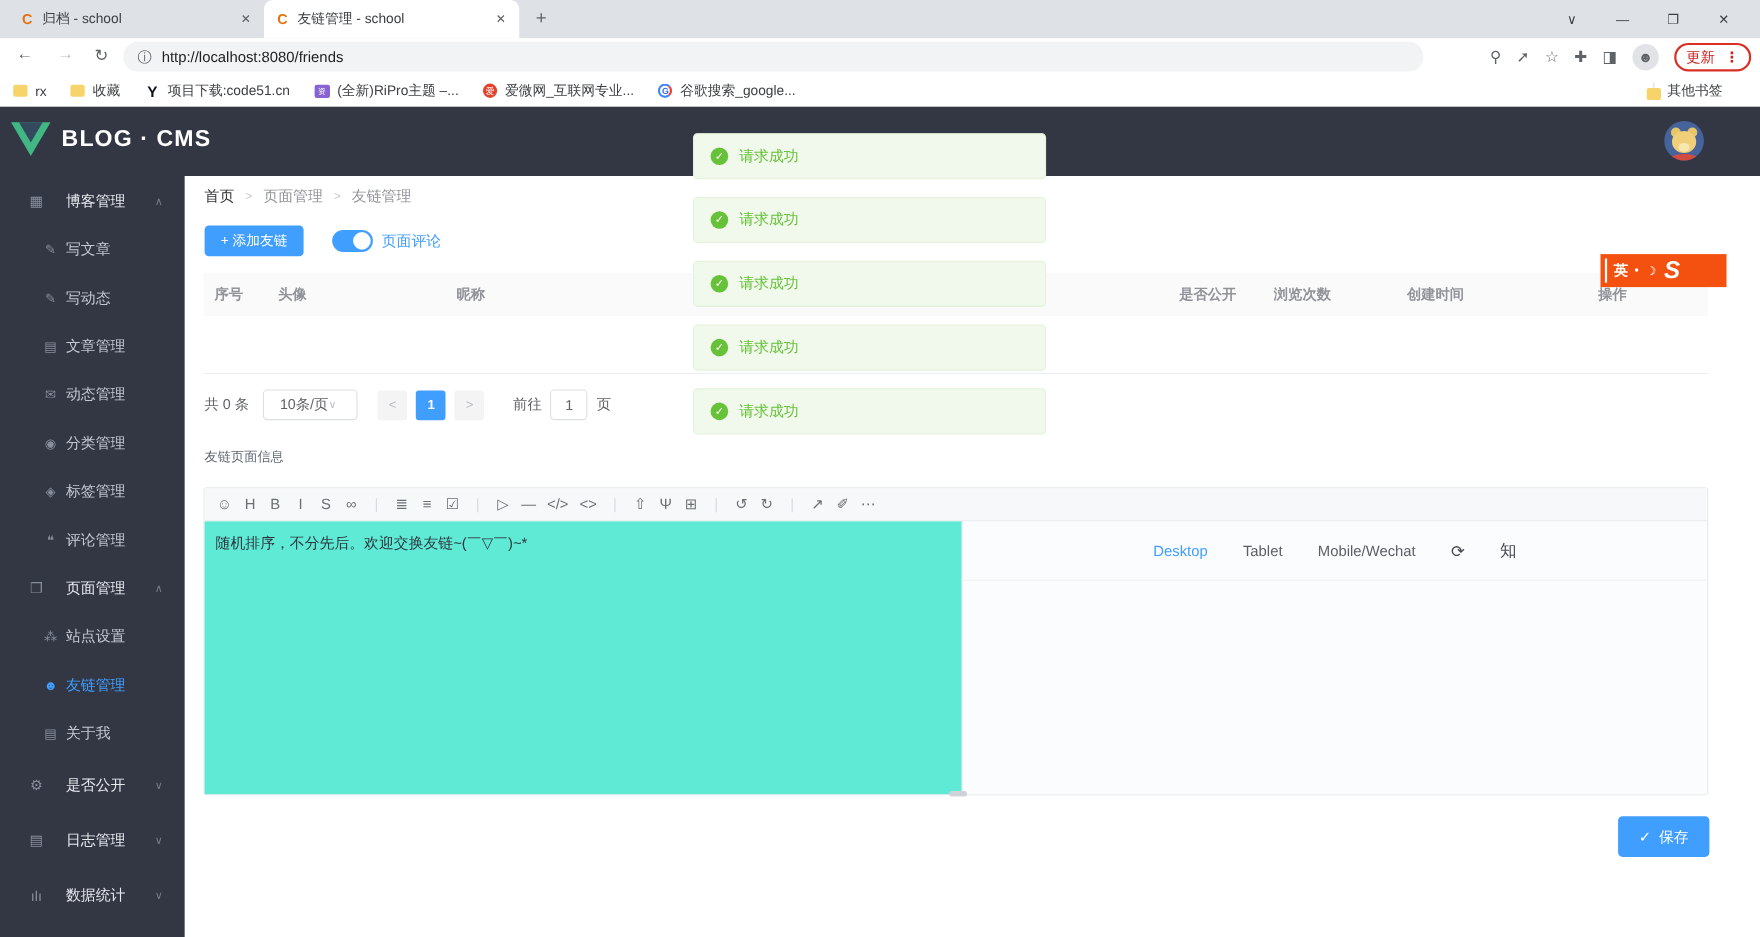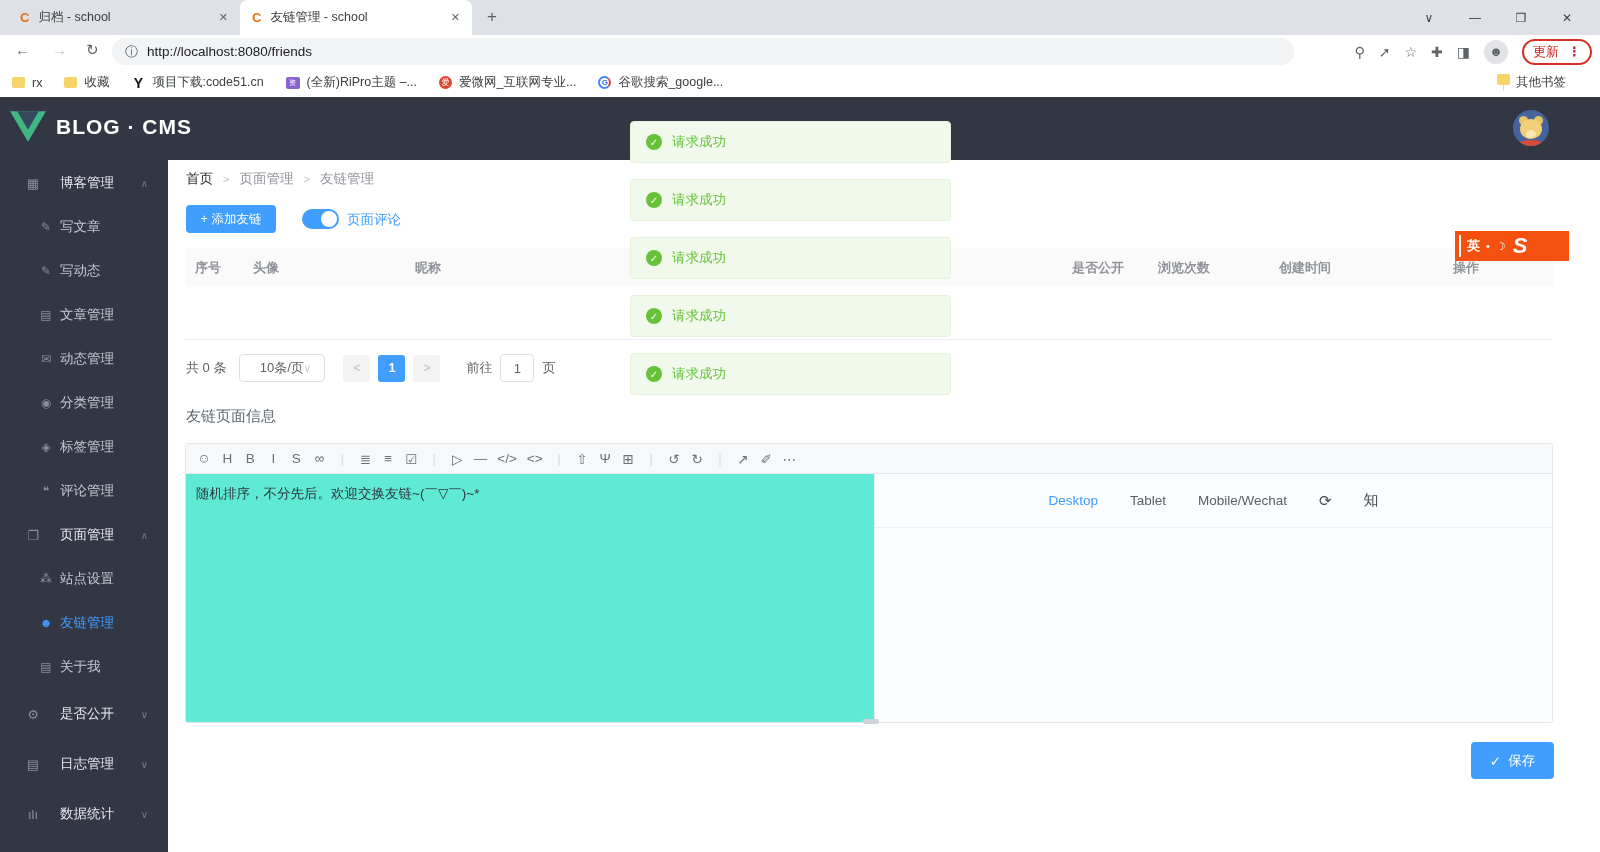--- a/index.html
+++ b/index.html
@@ -33,21 +33,21 @@
 .updatepill .dots{font-weight:700}
 
 .bookmarksbar{position:absolute;left:0;top:68px;width:1600px;height:29px;background:#fff;display:flex;align-items:center;padding-left:12px;font-size:12.5px;color:#3c4043}
 .bm{display:flex;align-items:center;gap:7px;margin-right:22px;cursor:pointer;white-space:nowrap}
 .bm-ico{width:14px;height:12px;display:flex;align-items:center;justify-content:center;font-size:9px;border-radius:2px}
 .bm.folder .bm-ico{background:#f6d46a;width:13px;height:11px;border-radius:2px}
 .bm.y .bm-ico{color:#10141c;font-weight:900;font-size:14px}
 .bm.ripro .bm-ico{background:#8a63d2;color:#fff;font-size:7px}
 .bm.aiwei .bm-ico{background:#e0442e;color:#fff;border-radius:50%;width:13px;height:13px;font-size:8px}
 .bm.google .bm-ico{color:#2f6de0;border:2px solid #4285f4;border-right-color:#ea4335;border-radius:50%;width:13px;height:13px;font-size:8px;font-weight:700}
-.otherbm{position:absolute;right:12px;display:flex;align-items:flex-start;gap:6px;cursor:pointer}
+.otherbm{position:absolute;right:12px;display:flex;align-items:flex-end;gap:6px;cursor:pointer}
 .bm-divider{position:absolute;right:96px;width:1px;height:16px;background:#dadce0}
 
 
 .appheader{position:absolute;left:0;top:97px;width:1600px;height:63px;background:#333744}
 .brand-wrap{position:absolute;left:10px;top:14px;display:flex;align-items:center;gap:10px}
 .brand{color:#fff;font-size:21px;font-weight:700;letter-spacing:1px}
 .bear{position:absolute;left:1513px;top:13px;width:36px;height:36px;border-radius:50%;background:#46639b;overflow:hidden;cursor:pointer}
 .bear .ear1,.bear .ear2{position:absolute;top:6px;width:9px;height:9px;border-radius:50%;background:#e8c566}
 .bear .ear1{left:6px}.bear .ear2{left:21px}
 .bear .face{position:absolute;left:7px;top:9px;width:22px;height:20px;background:#f1cf79;border-radius:50%}
@@ -74,31 +74,31 @@
 .switch{position:absolute;left:134px;top:49px;width:37px;height:20px;border-radius:10px;background:#409eff;cursor:pointer}
 .switch .knob{position:absolute;right:2px;top:2px;width:16px;height:16px;border-radius:50%;background:#fff}
 .switchlabel{position:absolute;left:179px;top:51px;font-size:13.5px;color:#409eff}
 
 .thead{position:absolute;left:17px;top:88px;width:1368px;height:39px;background:#fafafa;display:flex;align-items:center;padding-left:10px;font-size:13px;color:#909399;font-weight:600}
 .th{flex-shrink:0}
 .th.grow{flex:1}
 .tbody-empty{position:absolute;left:17px;top:127px;width:1368px;height:53px;border-bottom:1px solid #ebeef5}
 
 .pagination{position:absolute;left:18px;top:194px;height:28px;display:flex;align-items:center;font-size:13px;color:#606266}
-.pg-select{width:86px;height:28px;border:1px solid #dcdfe6;border-radius:4px;margin-left:13px;display:flex;align-items:center;justify-content:center;padding:0 8px 0 14px;color:#606266;cursor:pointer}
+.pg-select{width:86px;height:28px;border:1px solid #dcdfe6;border-radius:4px;margin-left:13px;display:flex;align-items:center;justify-content:flex-start;padding:0 8px 0 14px;color:#606266;cursor:pointer}
 .pg-select .chv{color:#c0c4cc;font-size:10px}
 .btn-pg{width:27px;height:27px;border-radius:3px;background:#f4f4f5;color:#b8bcc2;display:flex;align-items:center;justify-content:center;font-size:12px;cursor:pointer}
 .btn-pg.prev{margin-left:18px}
 .btn-pg.cur{background:#409eff;color:#fff;font-weight:600;margin-left:8px}
 .btn-pg.next{margin-left:8px}
 .goto-label{margin-left:26px}
 .goto-input{width:34px;height:28px;border:1px solid #dcdfe6;border-radius:4px;margin-left:8px;text-align:center;font-size:13px;color:#606266;font-family:inherit}
 .goto-suffix{margin-left:8px}
 
-.sec-label{position:absolute;left:18px;top:247px;font-size:15px;color:#5f6672}
+.sec-label{position:absolute;left:18px;top:247px;font-size:12px;color:#5f6672}
 
 .editor{position:absolute;left:17px;top:283px;width:1368px;height:280px;border:1px solid #e4e7ea;border-radius:3px;background:#fff}
 .ed-toolbar{height:30px;background:#f7f8fa;border-bottom:1px solid #e8eaec;display:flex;align-items:center;padding-left:11px;gap:10px;color:#6b7076;font-size:13.5px}
 .ti{min-width:13px;text-align:center;cursor:pointer;white-space:nowrap}
 .ti.sep{color:#d8dce1;cursor:default}
 .ed-body{display:flex;height:248px}
 .ed-left{width:689px;border-right:1px solid #e8eaec;padding:11px 10px;font-size:13.5px;color:#2f3640;background:#5eead4}
 .ed-right{flex:1;background:#fbfcfd}
 .pv-head{height:54px;display:flex;align-items:center;justify-content:center;gap:32px;font-size:13.5px;color:#5a5e66;border-bottom:1px solid #eef1f4}
 .pv-tab{cursor:pointer}

